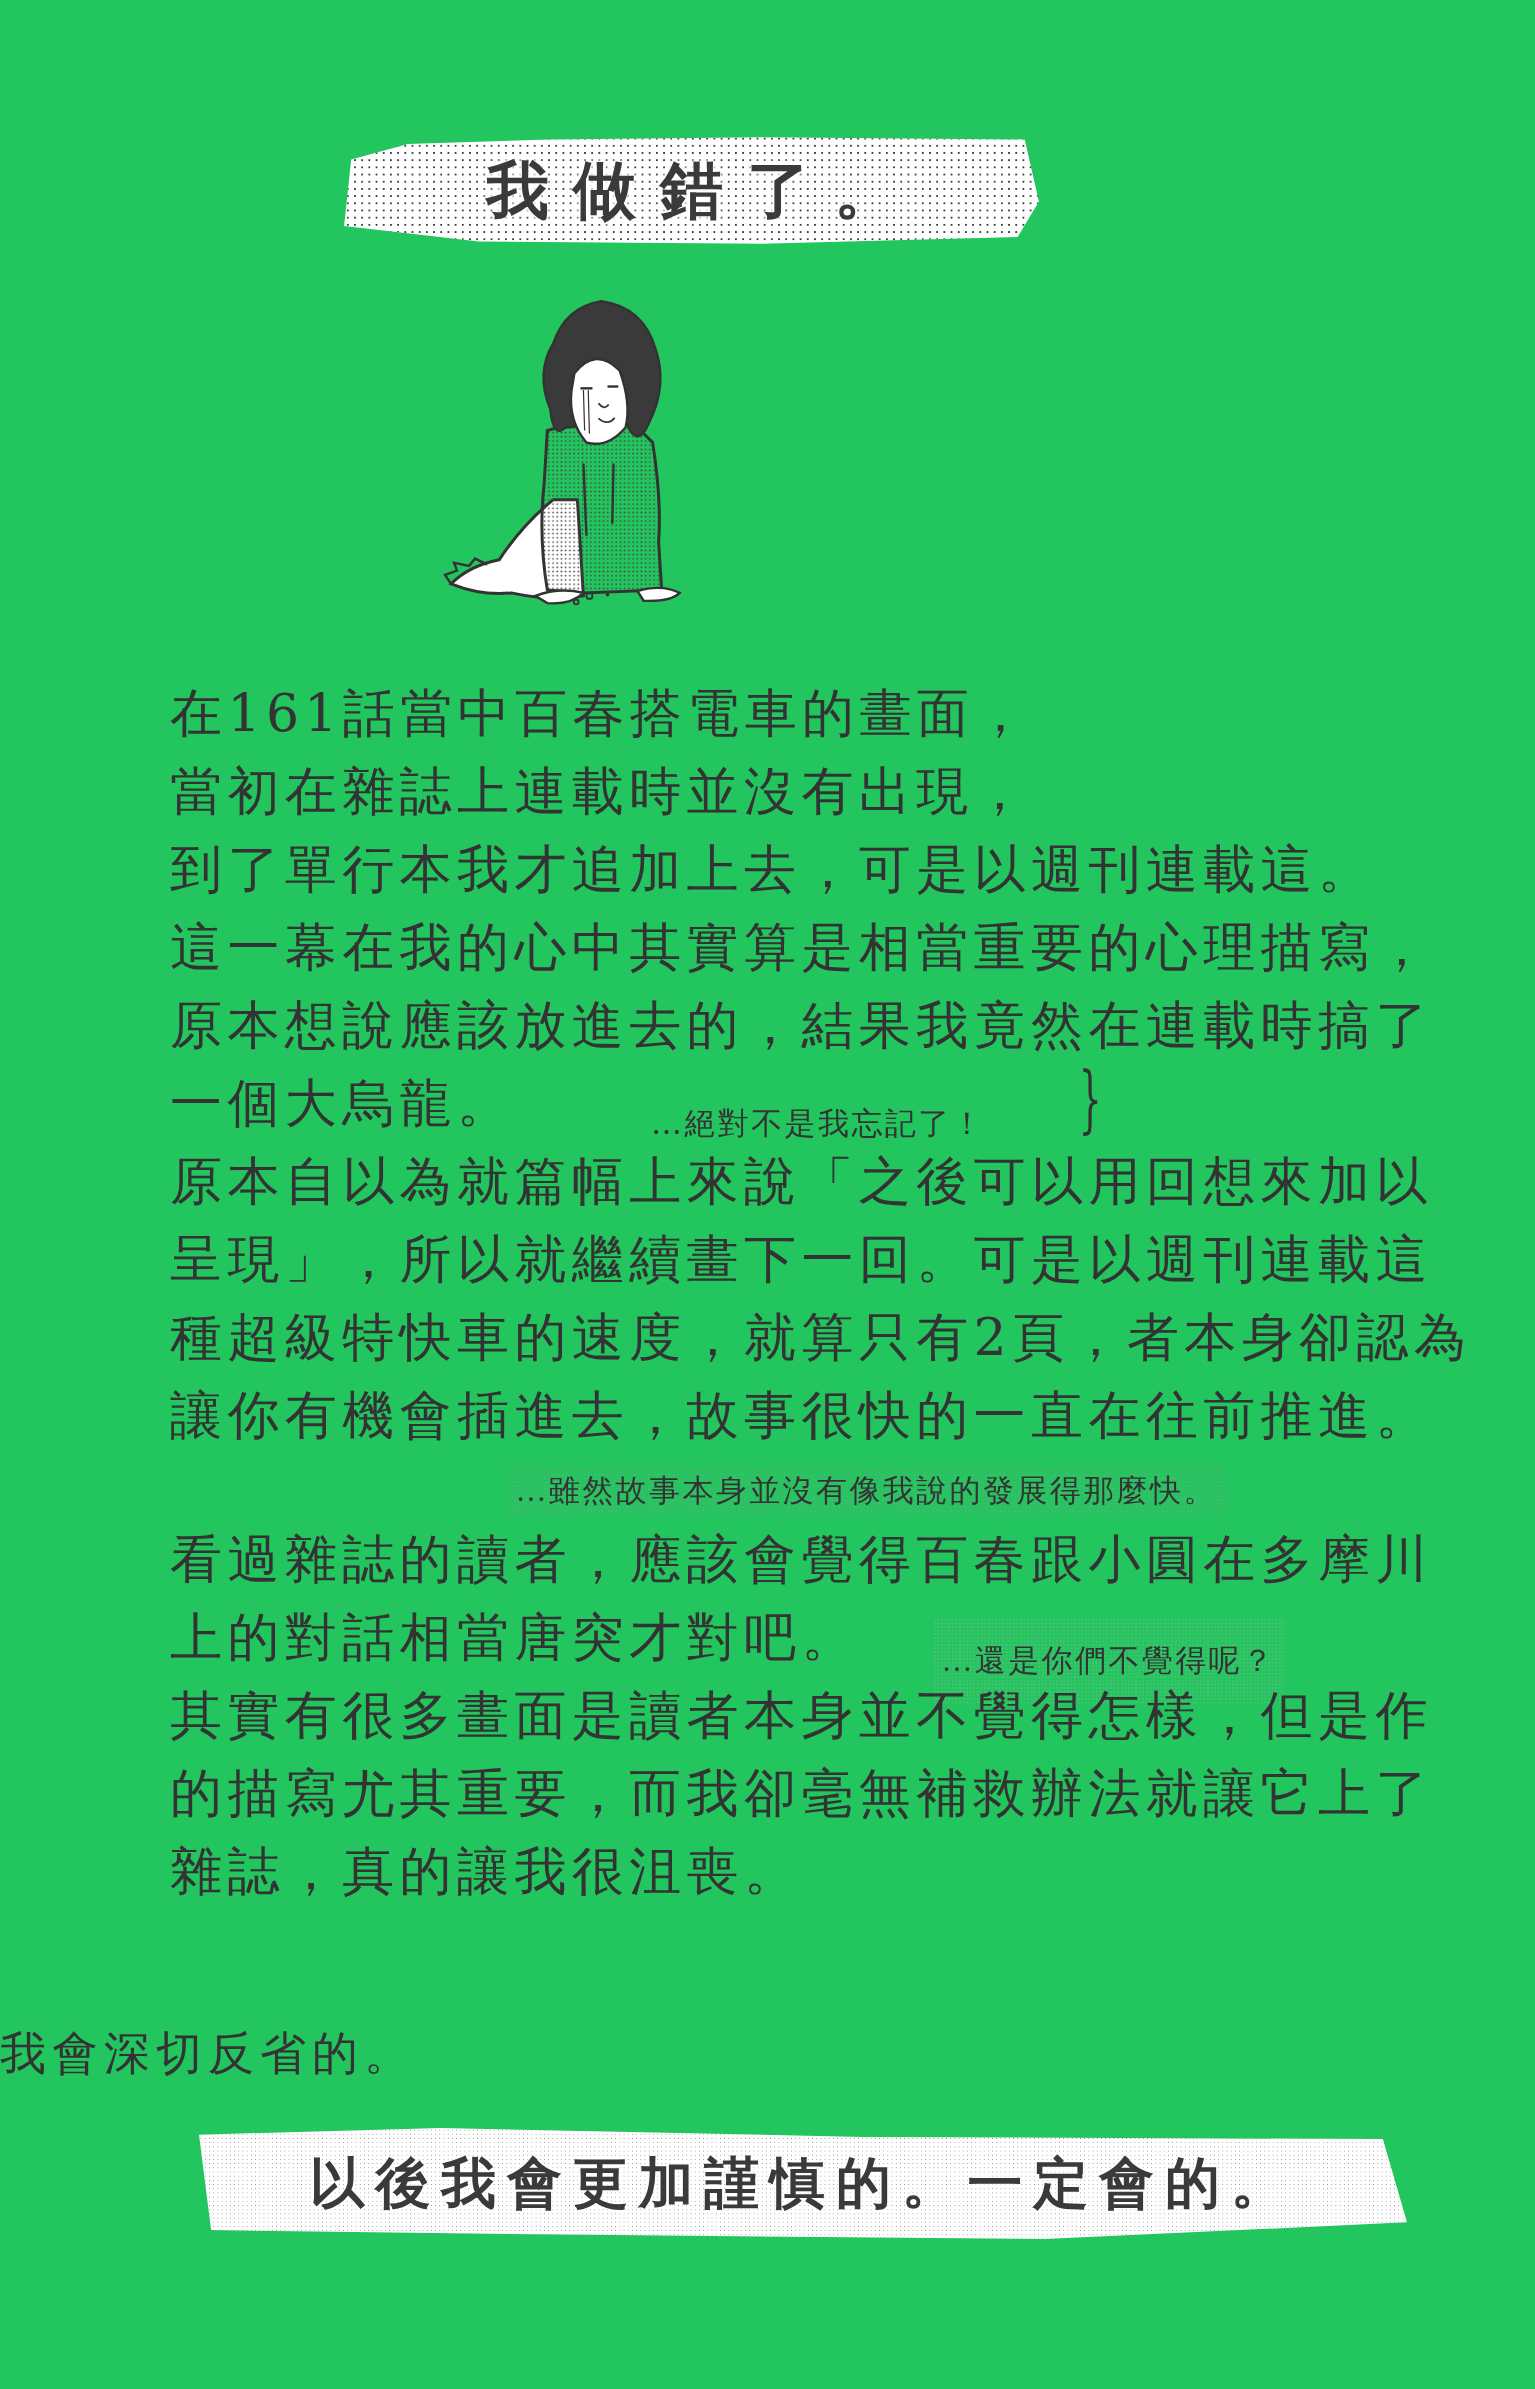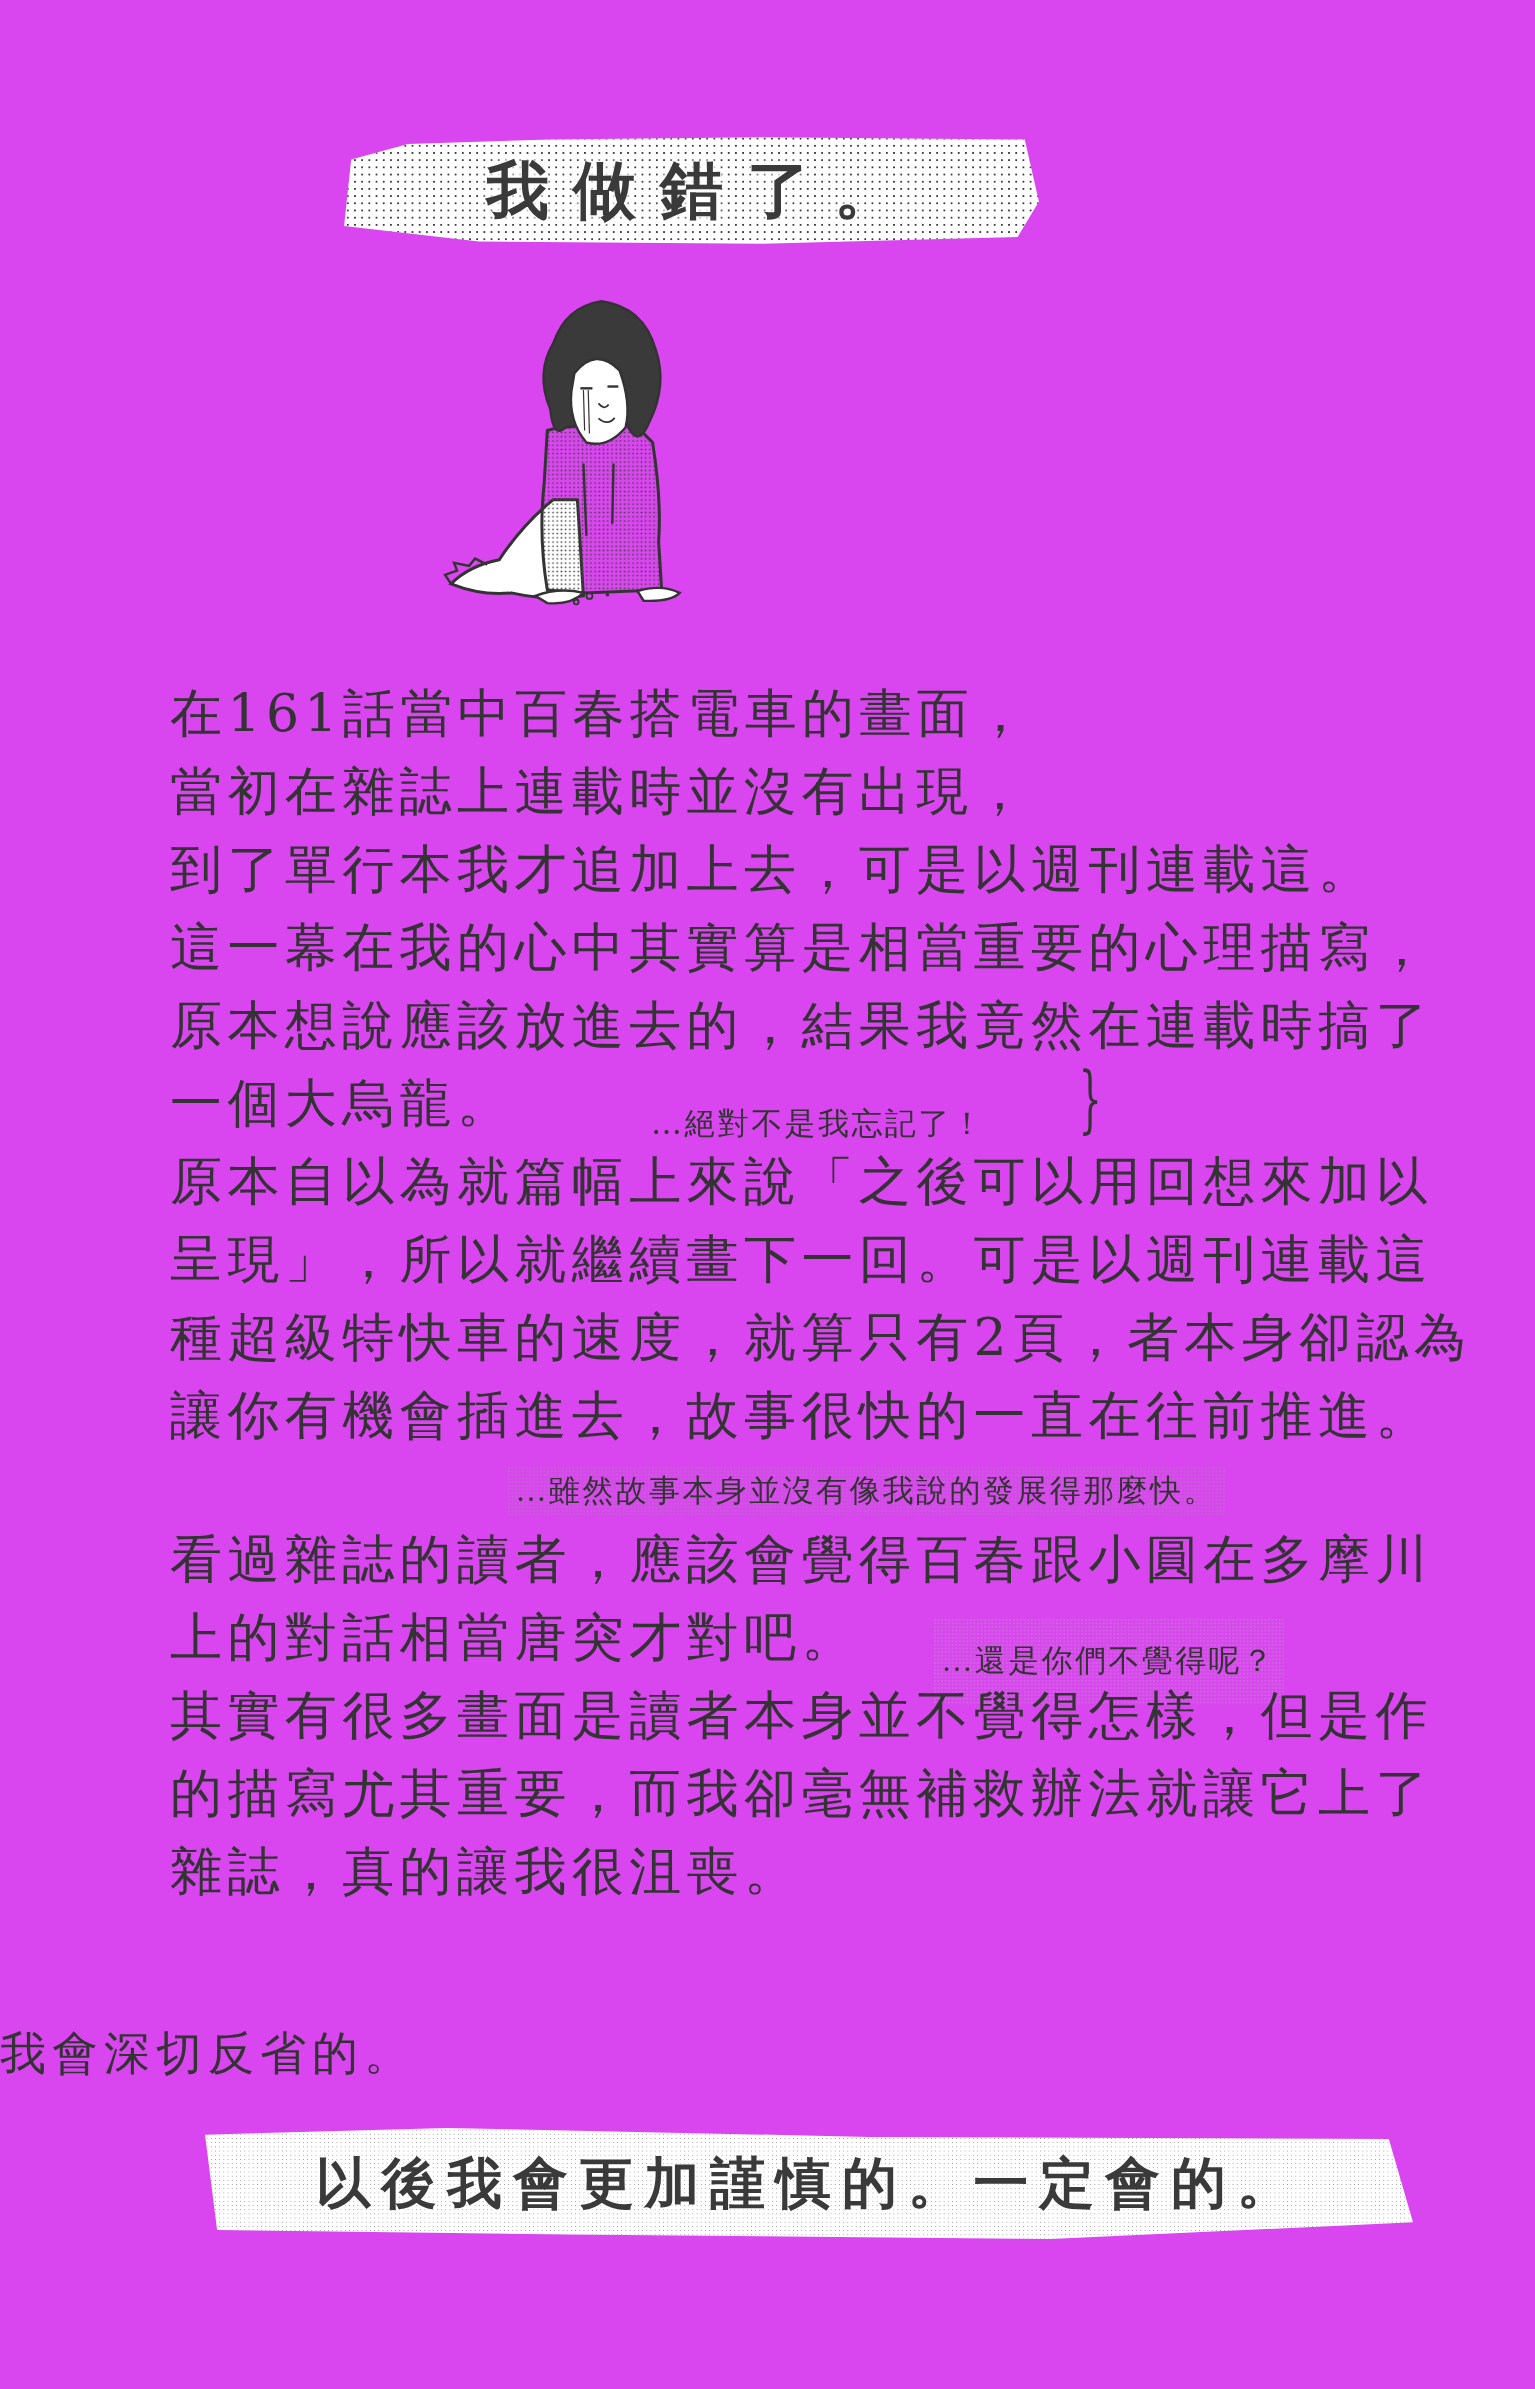--- a/index.html
+++ b/index.html
@@ -12,21 +12,21 @@
       height: 2389px;
       position: relative;
       overflow: hidden;
       font-family: "DejaVu Serif", "Liberation Serif", serif;
       color: #333333;
     }
     .page {
       position: absolute;
       left: 0; top: 0;
       width: 1536px; height: 2389px;
-      background: #d946ef;
+      background: #22c55e;
     }
     
     .title-banner {
       position: absolute;
       left: 337px;
       top: 135px;
       width: 709px;
       height: 111px;
       background-color: #ffffff;
       background-image: radial-gradient(circle, #3a3a3a 1px, transparent 1.3px);
@@ -114,21 +114,21 @@
       width: 1536px;
       top: 2023px;
       text-align: left;
       font-size: 46px;
       letter-spacing: 6px;
       color: #333;
     }
     
     .bottom-banner {
       position: absolute;
-      left: 205px;
+      left: 199px;
       top: 2128px;
       width: 1208px;
       height: 111px;
       background-color: #ffffff;
       background-image: radial-gradient(circle, #8a8a8a 0.5px, transparent 0.8px);
       background-size: 4.2px 4.2px;
       clip-path: polygon(0% 6%, 20% 0%, 55% 8%, 98% 10%, 100% 85%, 70% 100%, 30% 96%, 1% 92%);
       display: flex;
       align-items: center;
       justify-content: center;

